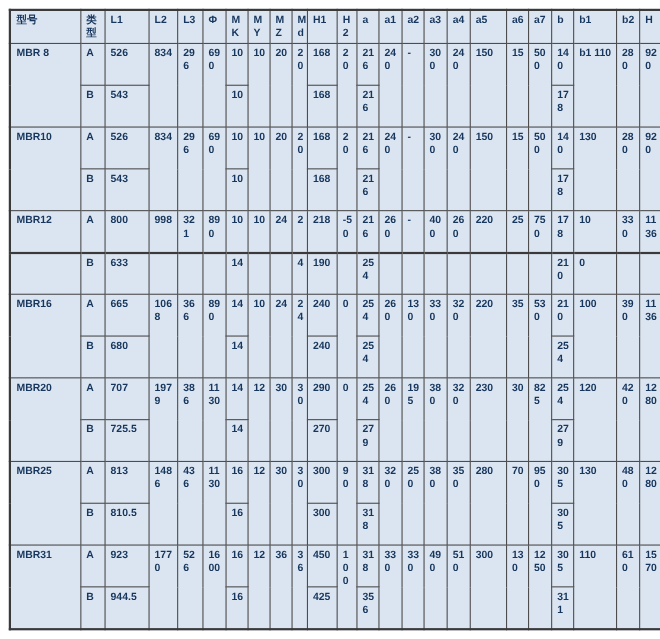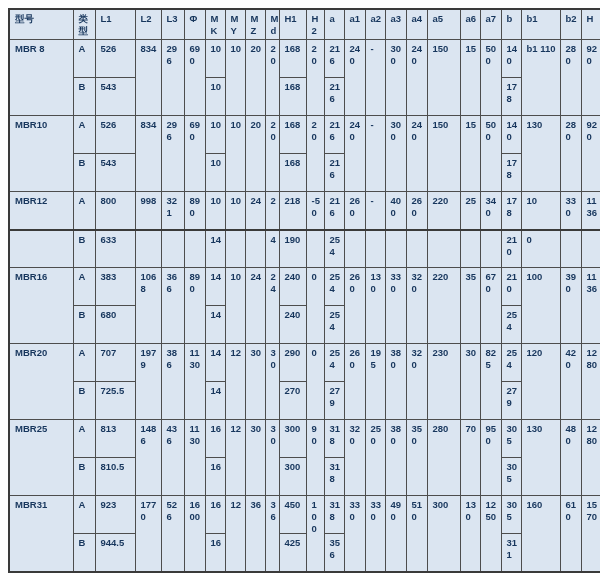--- a/index.html
+++ b/index.html
@@ -187,21 +187,21 @@
           <td>2</td>
           <td>218</td>
           <td>-50</td>
           <td>216</td>
           <td>260</td>
           <td>-</td>
           <td>400</td>
           <td>260</td>
           <td>220</td>
           <td>25</td>
-          <td>340</td>
+          <td>750</td>
           <td>178</td>
           <td>10</td>
           <td>330</td>
           <td>1136</td>
         </tr>
         <tr class="break">
           <td></td>
           <td>B</td>
           <td>633</td>
           <td></td>
@@ -222,38 +222,38 @@
           <td></td>
           <td></td>
           <td>210</td>
           <td>0</td>
           <td></td>
           <td></td>
         </tr>
         <tr>
           <td rowspan="2">MBR16</td>
           <td>A</td>
-          <td>383</td>
+          <td>665</td>
           <td rowspan="2">1068</td>
           <td rowspan="2">366</td>
           <td rowspan="2">890</td>
           <td>14</td>
           <td rowspan="2">10</td>
           <td rowspan="2">24</td>
           <td rowspan="2">24</td>
           <td>240</td>
           <td rowspan="2">0</td>
           <td>254</td>
           <td rowspan="2">260</td>
           <td rowspan="2">130</td>
           <td rowspan="2">330</td>
           <td rowspan="2">320</td>
           <td rowspan="2">220</td>
           <td rowspan="2">35</td>
-          <td rowspan="2">670</td>
+          <td rowspan="2">530</td>
           <td>210</td>
           <td rowspan="2">100</td>
           <td rowspan="2">390</td>
           <td rowspan="2">1136</td>
         </tr>
         <tr>
           <td>B</td>
           <td>680</td>
           <td>14</td>
           <td>240</td>
@@ -343,21 +343,21 @@
           <td rowspan="2">100</td>
           <td>318</td>
           <td rowspan="2">330</td>
           <td rowspan="2">330</td>
           <td rowspan="2">490</td>
           <td rowspan="2">510</td>
           <td rowspan="2">300</td>
           <td rowspan="2">130</td>
           <td rowspan="2">1250</td>
           <td>305</td>
-          <td rowspan="2">160</td>
+          <td rowspan="2">110</td>
           <td rowspan="2">610</td>
           <td rowspan="2">1570</td>
         </tr>
         <tr>
           <td>B</td>
           <td>944.5</td>
           <td>16</td>
           <td>425</td>
           <td>356</td>
           <td>311</td>

